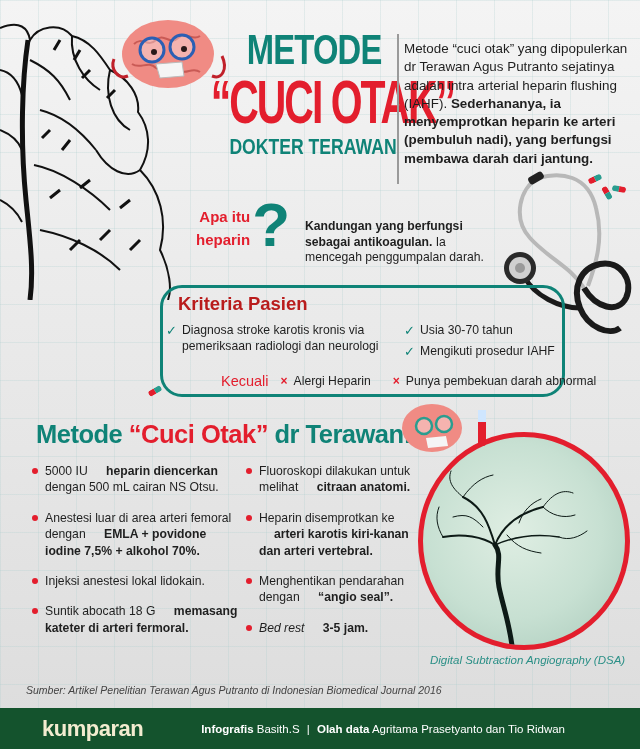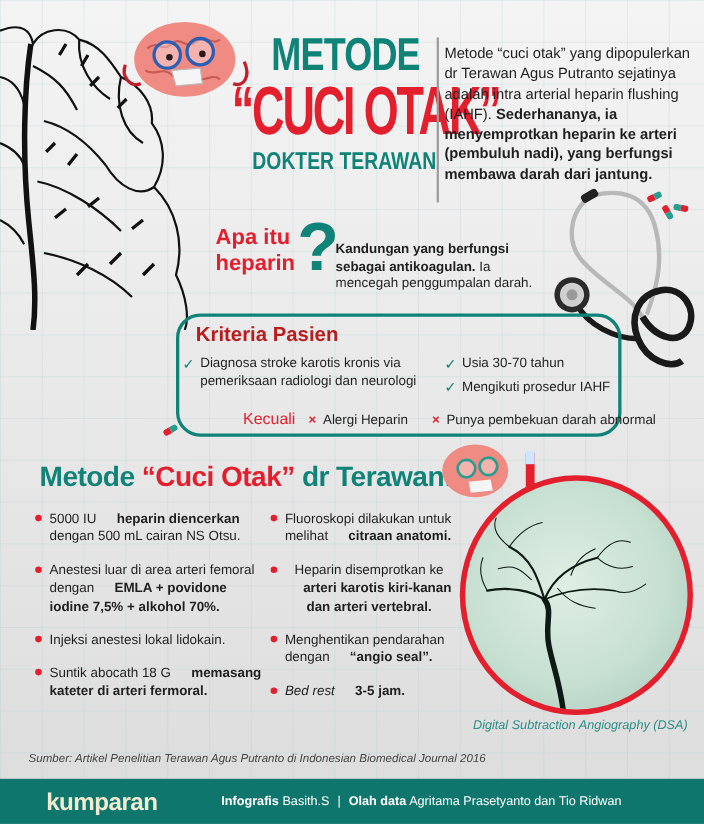--- a/index.html
+++ b/index.html
@@ -20,42 +20,42 @@
   .brain-sketch { position: absolute; left: 0; top: 0; width: 190px; height: 300px; }
   .mascot { position: absolute; }
   .title-block { position: absolute; left: 228px; top: 28px; width: 170px; text-align: center; }
   .t-metode { color: #0f8377; font-family: "Liberation Sans Narrow", "Liberation Sans", sans-serif; font-weight: 700; font-size: 42px; letter-spacing: -1px; transform: scaleX(0.78); transform-origin: center; line-height: 44px; }
   .t-cuci { color: #e31e2d; font-weight: 700; font-size: 62px; letter-spacing: -3px; transform: scaleX(0.66); transform-origin: center; line-height: 60px; margin-left: -70px; margin-right: -70px; white-space: nowrap; }
   .t-dokter { color: #0f8377; font-weight: 700; font-size: 22px; transform: scaleX(0.8); transform-origin: center; line-height: 30px; white-space: nowrap; margin-left: -30px; margin-right: -30px; }
   .intro-divider { position: absolute; left: 397px; top: 34px; width: 2px; height: 150px; background: #9a9a9a; }
   .intro { position: absolute; left: 404px; top: 40px; width: 236px; font-size: 13.4px; line-height: 18.3px; color: #1f1f1f; }
   .intro b { font-weight: 700; }
   .heparin-q { position: absolute; left: 196px; top: 203px; display: flex; align-items: center; }
-  .hq-label { color: #e31e2d; font-size: 20px; font-weight: 700; line-height: 23px; }
+  .hq-label { color: #e31e2d; font-size: 15px; font-weight: 700; line-height: 23px; text-align: right; }
   .hq-mark { color: #0f8377; font-size: 62px; font-weight: 700; line-height: 56px; margin-left: 2px; margin-top: -6px; }
   .hq-text { position: absolute; left: 305px; top: 219px; width: 200px; font-size: 12.2px; line-height: 15.6px; color: #1f1f1f; }
   .criteria { position: absolute; left: 160px; top: 285px; width: 405px; height: 112px; border: 3px solid #0f8377; border-radius: 22px; }
   .crit-title { position: absolute; left: 178px; top: 293px; color: #b91c1c; font-size: 18.5px; font-weight: 700; }
   .crit-item { position: absolute; font-size: 12.2px; line-height: 15.5px; color: #1f1f1f; display: flex; }
   .check { color: #0f8377; font-weight: 700; width: 16px; flex-shrink: 0; font-size: 13px; }
   .kecuali { position: absolute; left: 180px; top: 373px; display: flex; align-items: center; font-size: 12.2px; white-space: nowrap; margin-left: 41px; }
   .kec-label { color: #e31e2d; font-size: 14.5px; margin-right: 12px; }
   .xmark { color: #e31e2d; font-weight: 700; margin-right: 6px; font-size: 12px; }
   .kec-item { margin-right: 22px; color: #1f1f1f; }
   .method-title { position: absolute; left: 36px; top: 420px; font-size: 25.5px; font-weight: 700; color: #0f8377; white-space: nowrap; letter-spacing: -0.5px; }
   .method-title .red { color: #e31e2d; }
   .col { position: absolute; font-size: 12.2px; line-height: 16.4px; color: #1f1f1f; }
   .bullet { position: relative; padding-left: 15px; margin-bottom: 14px; }
   .bullet::before { content: ""; position: absolute; left: 2px; top: 5px; width: 6px; height: 6px; border-radius: 50%; background: #e31e2d; }
   .bullet b { font-weight: 700; padding-left: 15px; }
   .bullet i { font-style: italic; }
   .dsa-wrap { position: absolute; left: 418px; top: 432px; width: 212px; height: 218px; border-radius: 50%; border: 5px solid #e31e2d; background: radial-gradient(circle at 45% 45%, #dfeee3 0%, #c7e0d2 55%, #a9c9ba 100%); overflow: hidden; }
   .dsa-caption { position: absolute; left: 430px; top: 654px; color: #2a8f86; font-style: italic; font-size: 11.5px; white-space: nowrap; }
   .source { position: absolute; left: 26px; top: 684px; font-style: italic; font-size: 10.5px; color: #444; white-space: nowrap; }
-  .footer { position: absolute; left: 0; top: 708px; width: 640px; height: 41px; background: #0f766e; display: flex; align-items: center; }
+  .footer { position: absolute; left: 0; top: 708px; width: 640px; height: 41px; background: #14532d; display: flex; align-items: center; }
   .logo { color: #f3ecd0; font-size: 22px; font-weight: 700; margin-left: 42px; letter-spacing: -0.5px; }
   .credits { color: #ffffff; font-size: 11.5px; margin-left: 58px; white-space: nowrap; }
   .credits b { font-weight: 700; }
   .credits .sep { margin: 0 4px; }
   .pill { position: absolute; width: 14px; height: 6px; border-radius: 3px; overflow: hidden; display: flex; }
   .pill span { flex: 1; }
 </style>
 </head>
 <body>
 
@@ -177,21 +177,21 @@
   </div>
   <div class="bullet" style="margin-top:6px;">
     <span>Suntik abocath 18 G </span><b>memasang kateter di arteri fermoral.</b>
   </div>
 </div>
 
 <div class="col" style="left:244px;top:463px;width:168px;">
   <div class="bullet">
     <span>Fluoroskopi dilakukan untuk melihat </span><b>citraan anatomi.</b>
   </div>
-  <div class="bullet" style="margin-top:4px;text-align:center;">
+  <div class="bullet" style="margin-top:4px;">
     <span>Heparin disemprotkan ke </span><b>arteri karotis kiri-kanan dan arteri vertebral.</b>
   </div>
   <div class="bullet" style="margin-top:14px;">
     <span>Menghentikan pendarahan dengan </span><b>“angio seal”.</b>
   </div>
   <div class="bullet" style="margin-top:8px;">
     <i>Bed rest</i><b> 3-5 jam.</b>
   </div>
 </div>
 

